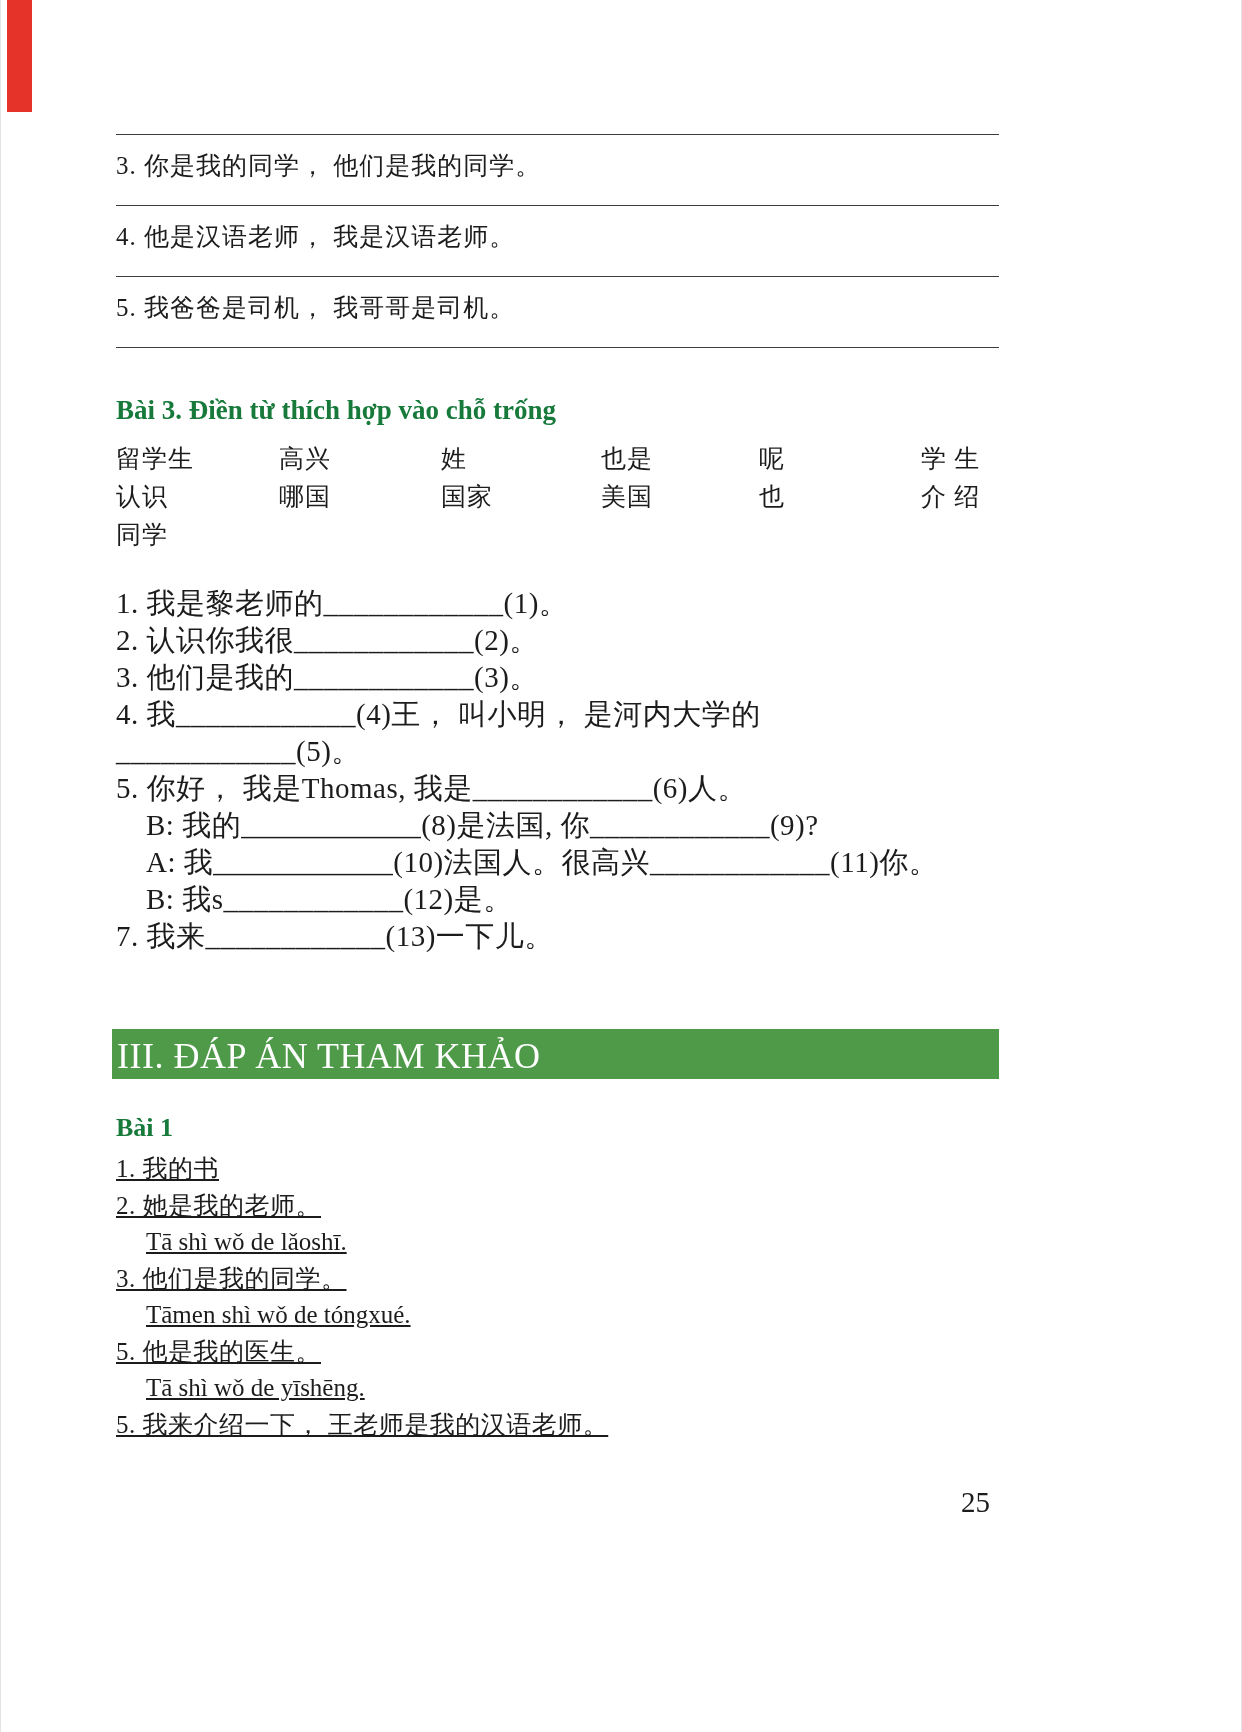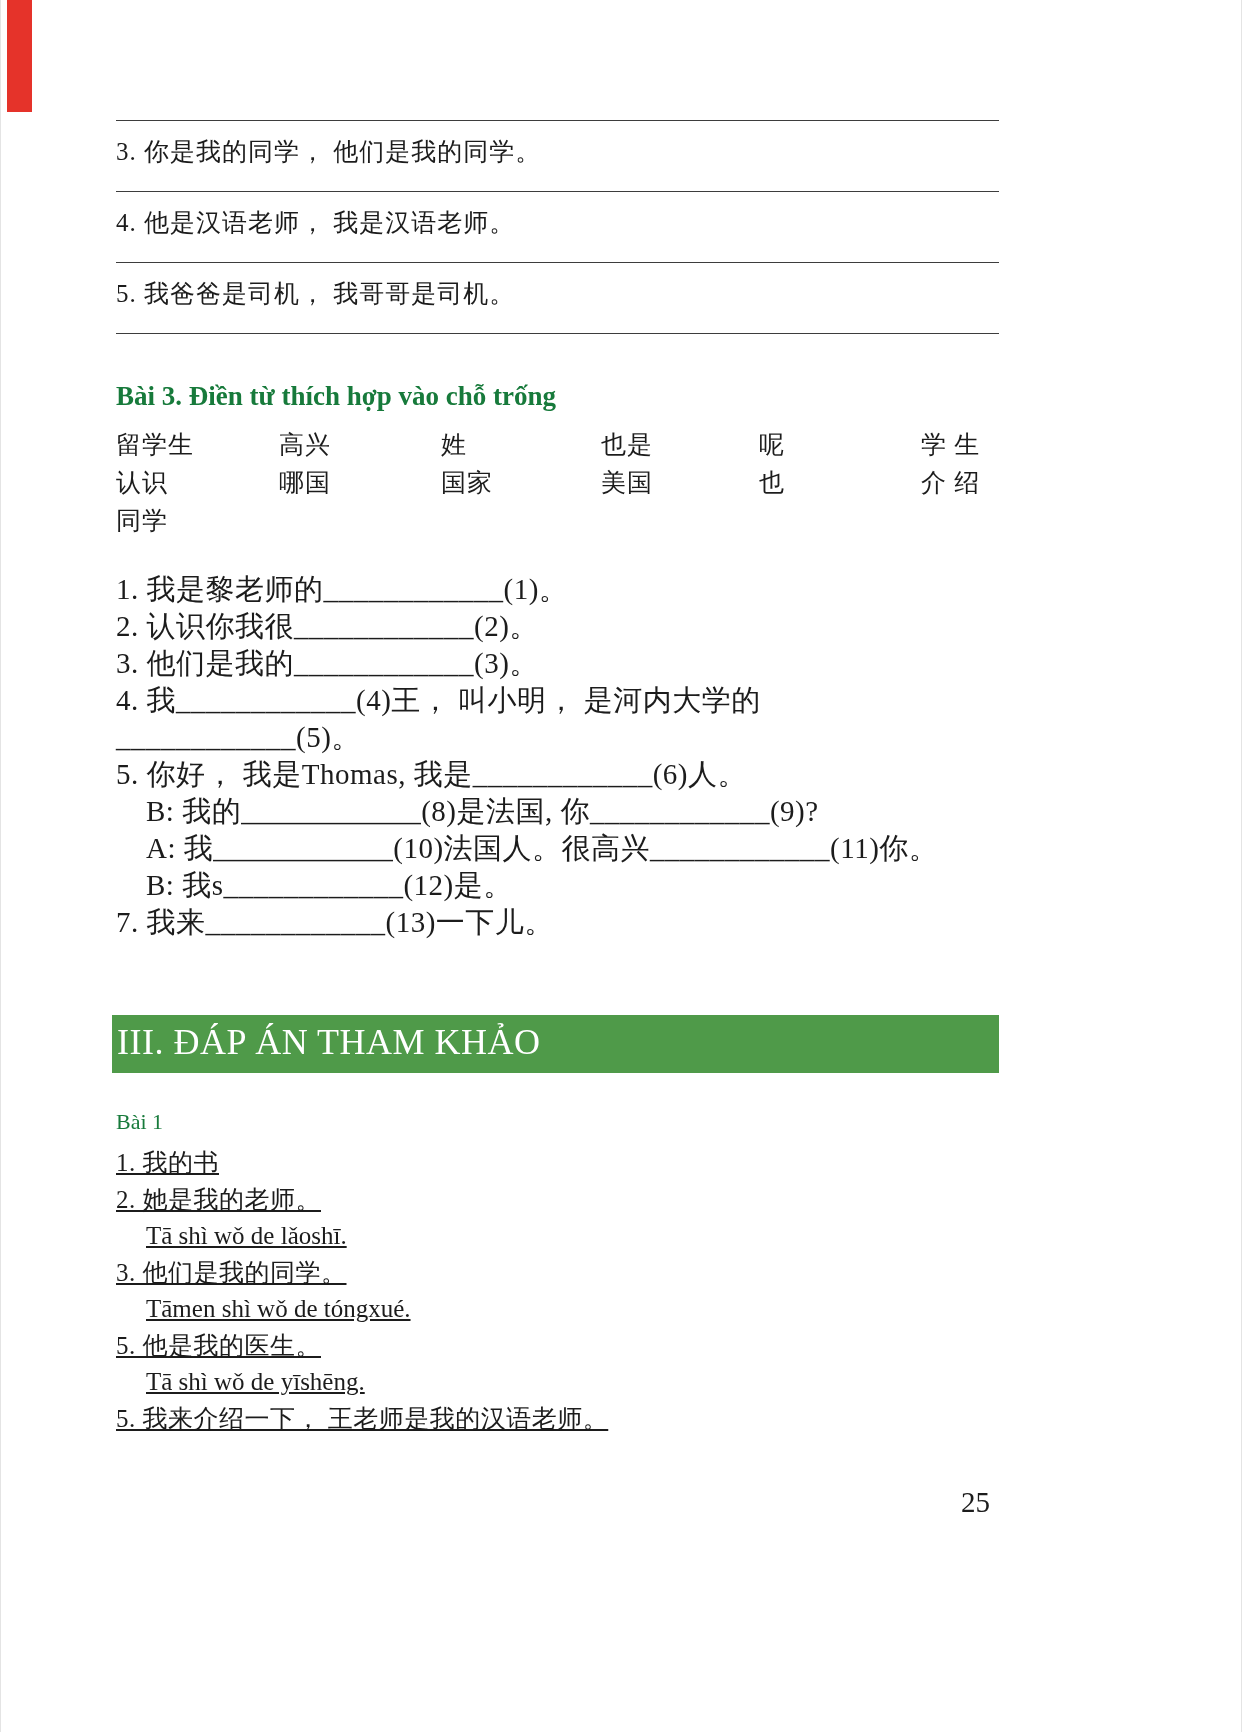--- a/index.html
+++ b/index.html
@@ -22,20 +22,21 @@
   .ribbon {
     position: absolute;
     left: 6px;
     top: 0;
     width: 25px;
     height: 112px;
     background: var(--ribbon-red, #e5332a);
   }
   .content {
     padding: 120px 242px 0 115px;
+    margin-top: 14px;
   }
   .rule {
     border: 0;
     border-top: 1.6px solid #3d3d3d;
     margin: 0;
   }
   .answer-sentence {
     font-size: 25px;
     line-height: 30px;
     margin: 16px 0 24px 0;
@@ -65,29 +66,29 @@
   }
   .ex-line.indent {
     padding-left: 30px;
   }
   .banner {
     margin-top: 74px;
     margin-left: -4px;
     background: var(--banner-green, #4f9a49);
     color: var(--banner-text, #ffffff);
     font-size: 36px;
-    height: 58px;
+    height: 50px;
     line-height: 54px;
     padding-left: 5px;
     letter-spacing: 0.5px;
   }
   .bai1-heading {
     color: var(--heading-green, #177a3b);
-    font-weight: normal;
-    font-size: 22px;
+    font-weight: bold;
+    font-size: 26px;
     line-height: 30px;
     margin-top: 34px;
   }
   .answers {
     margin-top: 8px;
     font-size: 25px;
     line-height: 36.5px;
     letter-spacing: 0.5px;
     text-decoration: underline;
   }

